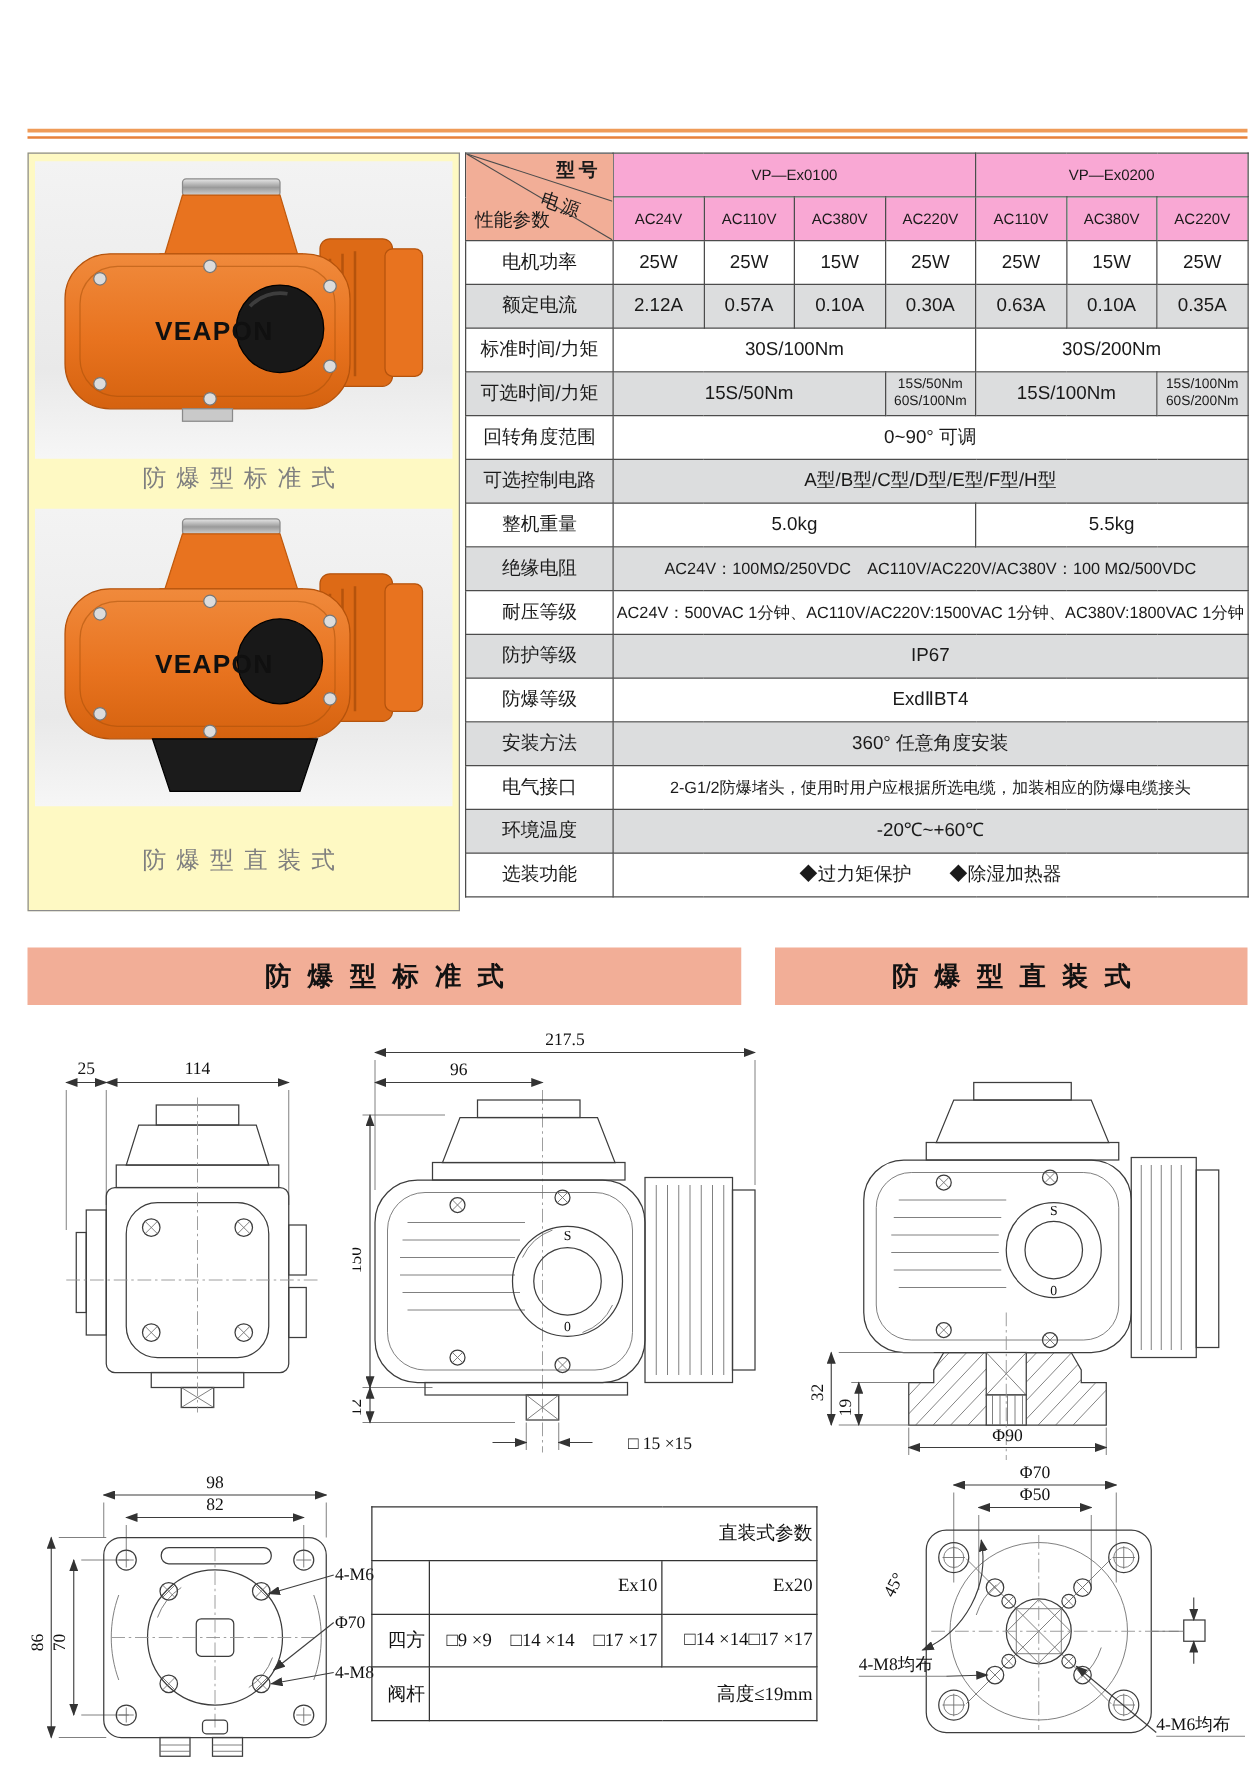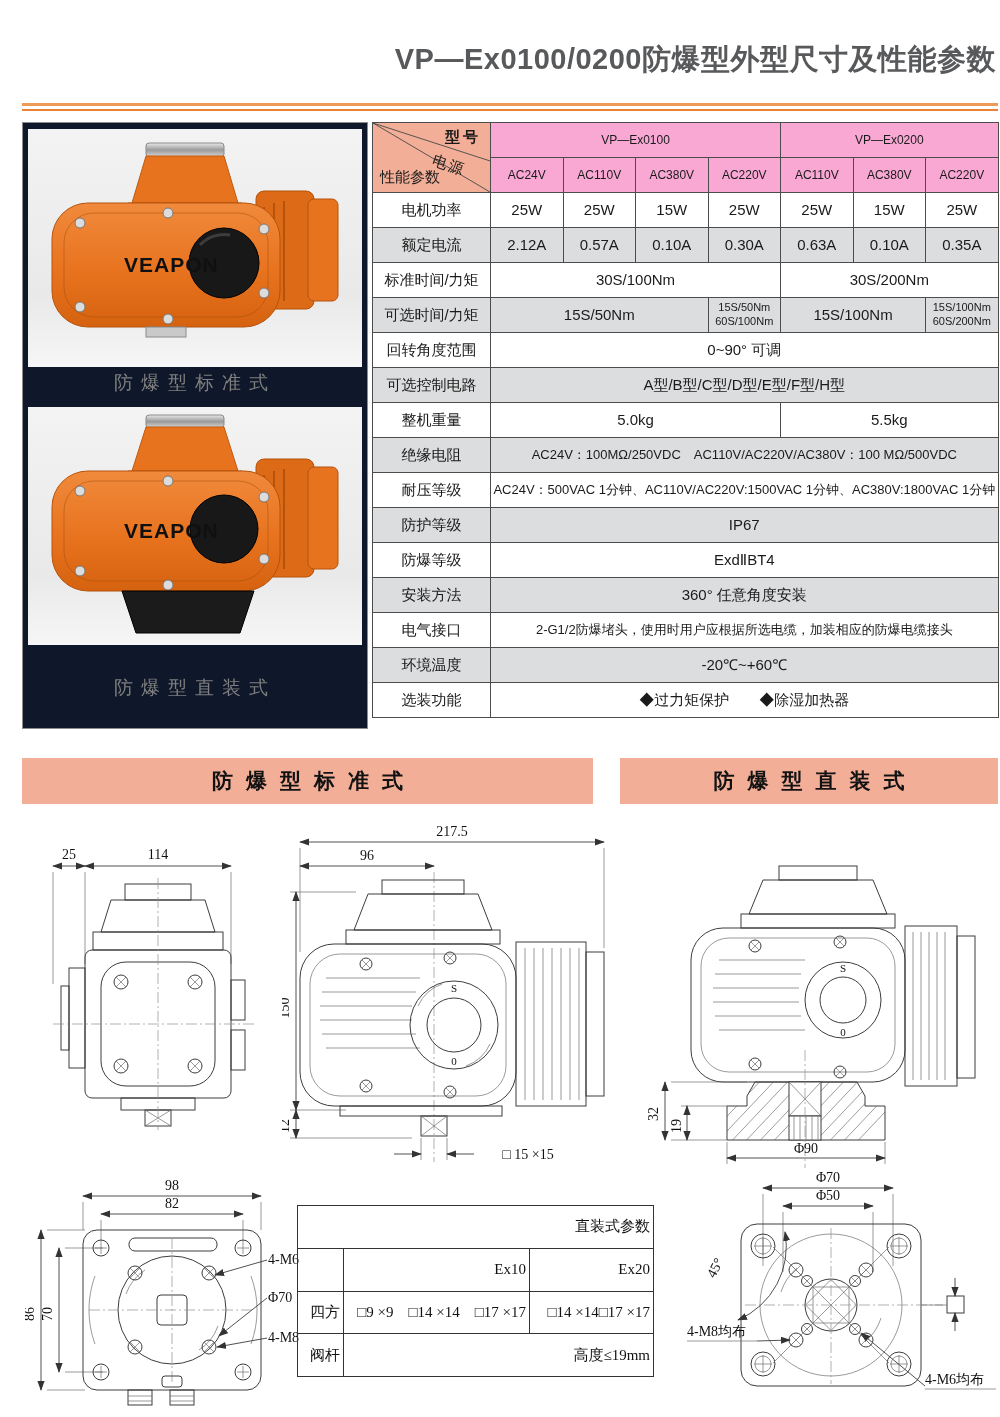--- a/index.html
+++ b/index.html
@@ -7,21 +7,21 @@
         font-family:"Liberation Sans",sans-serif;overflow:hidden;}
 
   
   .title{position:absolute;top:40px;right:4px;font-size:29px;font-weight:bold;
          color:#58595b;letter-spacing:.5px;white-space:nowrap;}
   .rule1{position:absolute;left:22px;right:2px;top:103px;height:3px;background:#ef9b58;}
   .rule2{position:absolute;left:22px;right:2px;top:109px;height:2px;background:#e8813a;}
 
   
   .photo-box{position:absolute;left:22px;top:122px;width:346px;height:607px;
-             border:1px solid #8c8c8c;box-sizing:border-box;background:#0f172a;}
+             border:1px solid #8c8c8c;box-sizing:border-box;background:#fef9c3;}
   .photo{position:absolute;left:5px;width:334px;height:238px;
          background:linear-gradient(180deg,#f3f3f3 0%,#e9e9e9 70%,#f6f6f6 100%);}
   .photo1{top:6px;} .photo2{top:284px;}
   .caption{position:absolute;left:0;width:100%;text-align:center;color:#7f7f7f;
            font-size:19px;letter-spacing:8px;}
   .cap1{top:247px;} .cap2{top:552px;}
 
   
   table.spec{position:absolute;left:372px;top:122px;width:626px;height:596px;
              border-collapse:collapse;table-layout:fixed;font-size:15px;color:#1a1a1a;}
@@ -60,21 +60,20 @@
                 border-collapse:collapse;table-layout:fixed;
                 font-family:"Liberation Serif",serif;font-size:15px;color:#111;}
   table.dparams td{border:1px solid #333;text-align:right;vertical-align:middle;
                    height:32px;padding:0 3px;}
 </style>
 </head>
 <body>
 
 <div class="page">
 
-  <div class="title">VP—Ex0100/0200防爆型外型尺寸及性能参数</div>
   <div class="rule1"></div>
   <div class="rule2"></div>
 
   <div class="photo-box">
     <div class="photo photo1">
       <svg viewBox="0 0 334 238" width="334" height="238">
         <defs>
           <linearGradient id="bodyG1" x1="0" y1="0" x2="0" y2="1">
             <stop offset="0" stop-color="#f08a3c"></stop>
               <stop offset=".55" stop-color="#e8731f"></stop>

